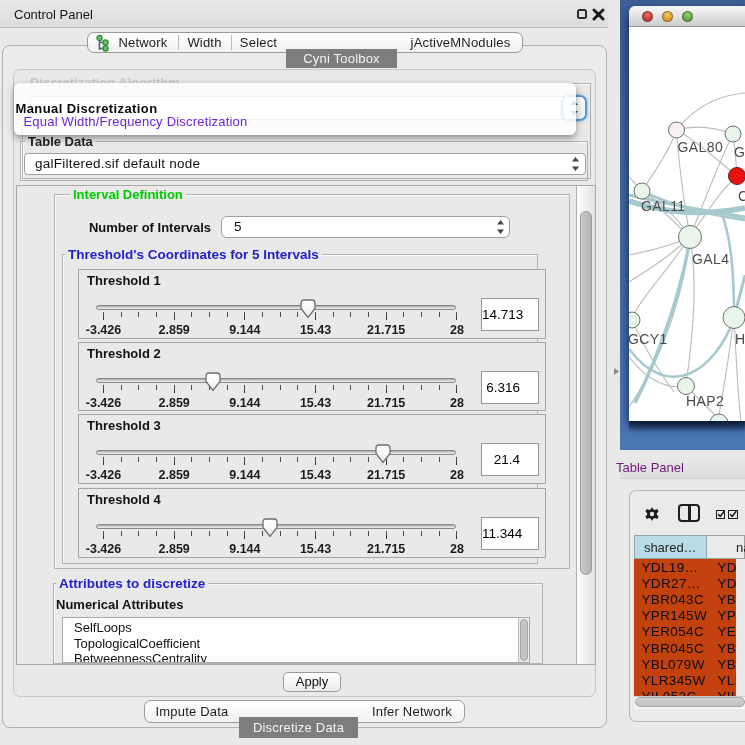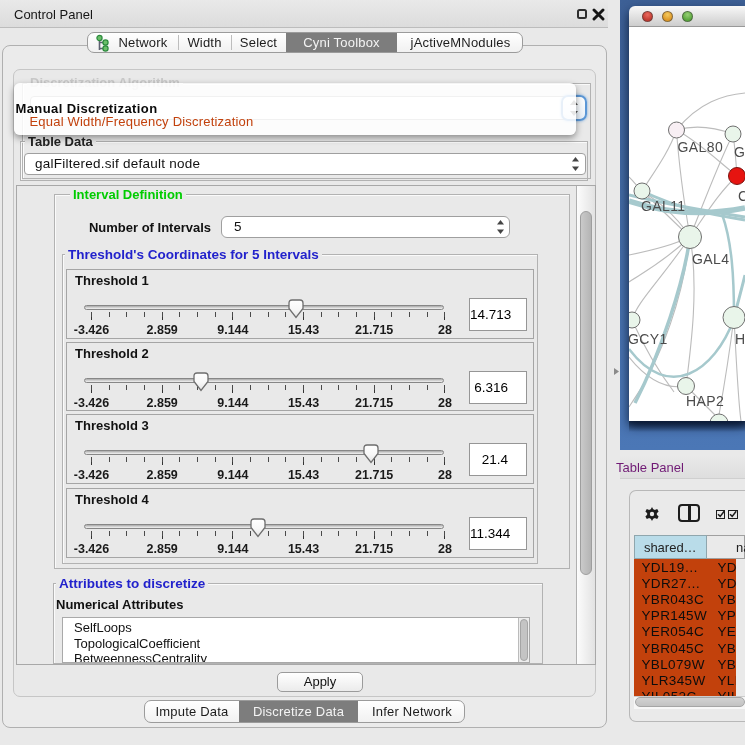--- a/index.html
+++ b/index.html
@@ -3,23 +3,23 @@
 <style>
 *{margin:0;padding:0;box-sizing:border-box;}
 html,body{width:745px;height:745px;}
 body{font-family:"Liberation Sans",sans-serif;background:#e9e9e9;position:relative;overflow:hidden;}
 .abs{position:absolute;}
 .grp{position:absolute;border:1px solid #b2b2b2;box-shadow:inset 1px 1px 0 rgba(255,255,255,.75);}
 .gtitle{position:absolute;background:#e9e9e9;padding:0 3px;font-size:13px;line-height:13px;font-weight:bold;}
 .combo{position:absolute;background:#fff;border:1px solid #9f9f9f;border-radius:4px;font-size:13.5px;letter-spacing:0.25px;color:#111;}
 .tabstrip{position:absolute;background:linear-gradient(#ffffff,#f1f1f1);border:1px solid #9b9b9b;border-radius:7px;font-size:13px;letter-spacing:0.2px;color:#1c1c1c;}
 .tab{position:absolute;top:0;height:100%;text-align:center;}
-.tabsel{position:absolute;top:0;height:100%;background:#7d7d7d;color:#f4f4f4;text-align:center;}
+.tabsel{position:absolute;top:16px;height:100%;background:#7d7d7d;color:#f4f4f4;text-align:center;}
 .tsep{position:absolute;top:2px;bottom:2px;width:1px;background:#bdbdbd;}
-.thbox{position:absolute;left:66px;width:468px;border:1px solid #a5a5a5;background:#e9e9e9;}
+.thbox{position:absolute;left:78px;width:468px;border:1px solid #a5a5a5;background:#e9e9e9;}
 .thtitle{position:absolute;left:8px;top:3px;font-size:13px;font-weight:bold;color:#111;}
 .groove{position:absolute;left:17px;width:360px;height:5px;top:35px;border:1px solid #878787;border-radius:3px;background:linear-gradient(#a8a8a8,#d5d5d5 55%,#f2f2f2);}
 .ticksMin{position:absolute;left:24px;width:356px;top:42px;height:5px;background:repeating-linear-gradient(90deg,#4a4a4a 0 1px,transparent 1px 17.67px);}
 .ticksMaj{position:absolute;left:24px;width:356px;top:42px;height:8px;background:repeating-linear-gradient(90deg,#333 0 1px,transparent 1px 70.68px);}
 .tlab{position:absolute;top:53px;width:64px;margin-left:-32px;text-align:center;font-size:12.5px;font-weight:bold;color:#1a1a1a;}
 .vbox{position:absolute;left:402px;top:28px;width:58px;height:33px;background:#fff;border:1px solid #969696;font-size:13.5px;color:#000;text-align:right;line-height:31px;padding-right:18px;}
 .thumb{position:absolute;top:29px;margin-left:-8px;}
 .row{white-space:nowrap;overflow:hidden;}
 </style></head>
 <body>
@@ -169,29 +169,29 @@
 </div>
 <div class="grp" style="left:53px;top:583px;width:490px;height:81px;"></div>
 <div class="gtitle" style="left:56px;top:577px;color:#2222cc;font-size:13.5px;">Attributes to discretize</div>
 <div class="abs" style="left:56px;top:597px;font-size:13px;font-weight:bold;color:#111;">Numerical Attributes</div>
 <div class="abs" style="left:62px;top:617px;width:468px;height:46px;background:#fff;border:1px solid #a9a9a9;overflow:hidden;">
     <div style="padding:2px 0 0 11px;font-size:13px;color:#111;line-height:15.6px;">SelfLoops<br>TopologicalCoefficient<br>BetweennessCentrality<br></div>
     <div class="abs" style="right:0;top:0;width:11px;height:100%;background:#ededed;border-left:1px solid #bbb;">
       <div class="abs" style="left:1px;top:1px;width:8px;height:42px;background:#c4c4c4;border:1px solid #a5a5a5;border-radius:4px;"></div>
     </div>
   </div>
-<div class="abs" style="left:277px;top:672px;width:86px;height:20px;background:linear-gradient(#ffffff,#ebebeb);border:1px solid #9b9b9b;border-radius:5px;text-align:center;font-size:13px;line-height:18px;color:#111;">Apply</div>
+<div class="abs" style="left:283px;top:672px;width:58px;height:20px;background:linear-gradient(#ffffff,#ebebeb);border:1px solid #9b9b9b;border-radius:5px;text-align:center;font-size:13px;line-height:18px;color:#111;">Apply</div>
 <div class="tabstrip" style="left:144px;top:700px;width:321px;height:23px;">
     <div class="tab" style="left:0;width:94px;line-height:21px;">Impute Data</div>
     <div class="tabsel" style="left:94px;width:119px;line-height:21px;">Discretize Data</div>
     <div class="tab" style="left:213px;width:108px;line-height:21px;">Infer Network</div>
   </div>
 <div class="abs" style="left:13.5px;top:83px;width:562px;height:52px;background:rgba(255,255,255,0.86);border-radius:6px;box-shadow:0 3px 7px rgba(0,0,0,0.4);">
     <div class="abs" style="left:2px;top:17.5px;font-size:13px;letter-spacing:0.4px;font-weight:bold;color:#0a0a0a;">Manual Discretization</div>
-    <div class="abs" style="left:16px;top:31px;font-size:13px;letter-spacing:0.2px;color:#c2410c;">Equal Width/Frequency Discretization</div>
+    <div class="abs" style="left:10px;top:31px;font-size:13px;letter-spacing:0.2px;color:#6d28d9;">Equal Width/Frequency Discretization</div>
   </div>
 <div class="abs" style="left:614px;top:368px;width:5px;height:7px;background:#8a8a8a;clip-path:polygon(0 0,100% 50%,0 100%);"></div>
 <div class="abs" style="left:620px;top:0;width:125px;height:450px;background:linear-gradient(#3d6096,#4b77b6);overflow:hidden;">
     <div class="abs" style="left:9px;top:6px;width:116px;height:415px;box-shadow:0 5px 11px rgba(3,16,40,0.85);border-radius:6px 0 0 0;"></div>
   </div>
 <div class="abs" style="left:629px;top:6px;width:116px;height:21px;background:linear-gradient(#f8f8f8,#cdcdcd);border-bottom:1px solid #999;border-radius:6px 0 0 0;"></div>
 <div class="abs" style="left:641.5px;top:11px;width:11px;height:11px;border-radius:50%;background:radial-gradient(circle at 50% 30%, #ea6a5f, #c03a31 70%);border:0.5px solid rgba(60,60,60,.55);"></div>
 <div class="abs" style="left:661.5px;top:11px;width:11px;height:11px;border-radius:50%;background:radial-gradient(circle at 50% 30%, #f4c95e, #dd9726 70%);border:0.5px solid rgba(60,60,60,.55);"></div>
 <div class="abs" style="left:681.5px;top:11px;width:11px;height:11px;border-radius:50%;background:radial-gradient(circle at 50% 30%, #96cf74, #59a63c 70%);border:0.5px solid rgba(60,60,60,.55);"></div>
 <div class="abs" style="left:629px;top:27px;width:116px;height:394px;background:#fff;overflow:hidden;">

